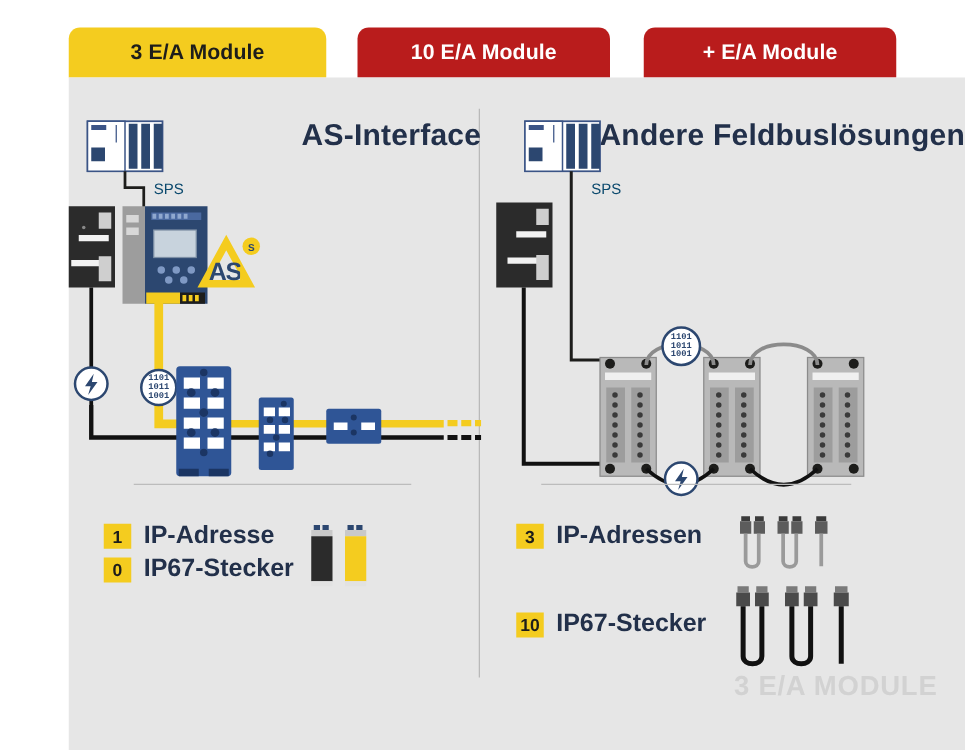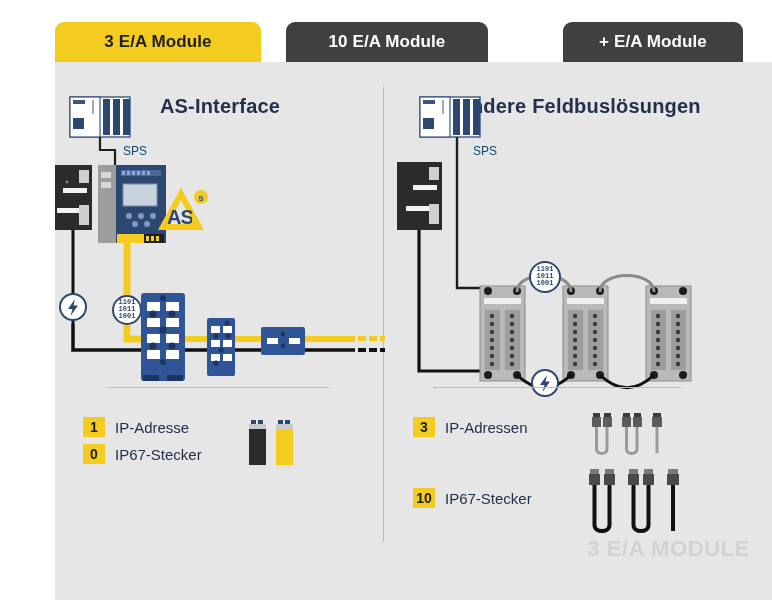--- a/index.html
+++ b/index.html
@@ -16,54 +16,54 @@
   }
   .tab{
     position:absolute;top:22px;height:40px;
     border-radius:9px 9px 0 0;
     display:flex;align-items:center;justify-content:center;
     font-weight:bold;font-size:17px;letter-spacing:.1px;
     box-sizing:border-box;
     cursor:pointer;
   }
   .tab.active{background:#f4cc1f;color:#1d1d1b;}
-  .tab.idle{background:#404040;color:#ffffff;}
+  .tab.idle{background:#b91c1c;color:#ffffff;}
   #tab0{left:55px;width:206px;}
   #tab1{left:286px;width:202px;}
-  #tab2{left:515px;width:180px;margin-left:48px;}
+  #tab2{left:515px;width:202px;}
 
   
   .canvas{
     position:absolute;left:55px;top:62px;width:717px;height:538px;
     background:#e6e6e6;
   }
   .leftpane{position:absolute;left:0;top:0;width:330px;height:538px;}
   .rightpane{position:absolute;left:330px;top:0;width:387px;height:538px;}
   .divider{
     position:absolute;left:328px;top:25px;width:1px;height:455px;
     background:#b9b9b9;
   }
   .pane-title{
-    position:absolute;top:33px;width:100%;text-align:center;
-    font-size:20px;font-weight:bold;color:#22304a;
+    position:absolute;top:33px;width:100%;text-align:right;
+    font-size:24px;font-weight:bold;color:#22304a;
     letter-spacing:.2px;
   }
   .hrule{
     position:absolute;height:1px;background:#bcbcbc;
   }
   
   .legend-row{position:absolute;display:flex;align-items:center;}
   .badge{
     width:22px;height:20px;background:#f4cc1f;color:#1d1d1b;
     font-weight:bold;font-size:14px;display:flex;
     align-items:center;justify-content:center;
     margin-right:10px;
   }
   .legend-label{
-    font-size:15px;font-weight:normal;color:#22304a;white-space:nowrap;
+    font-size:20px;font-weight:bold;color:#22304a;white-space:nowrap;
   }
   
   .watermark{
     position:absolute;right:22px;bottom:38px;
     font-size:22px;font-weight:bold;color:#d2d2d2;
     letter-spacing:.6px;
   }
   .lbl{
     position:absolute;font-size:11px;color:#0c4a6e;
     font-family:"Liberation Sans", sans-serif;

